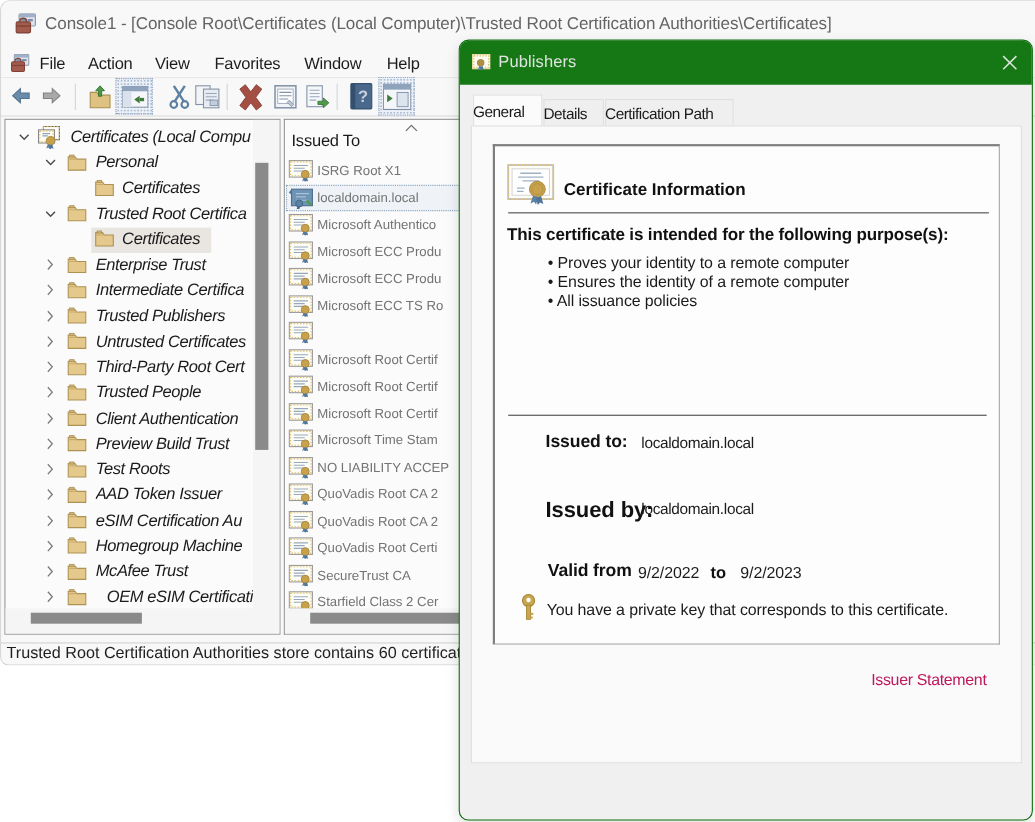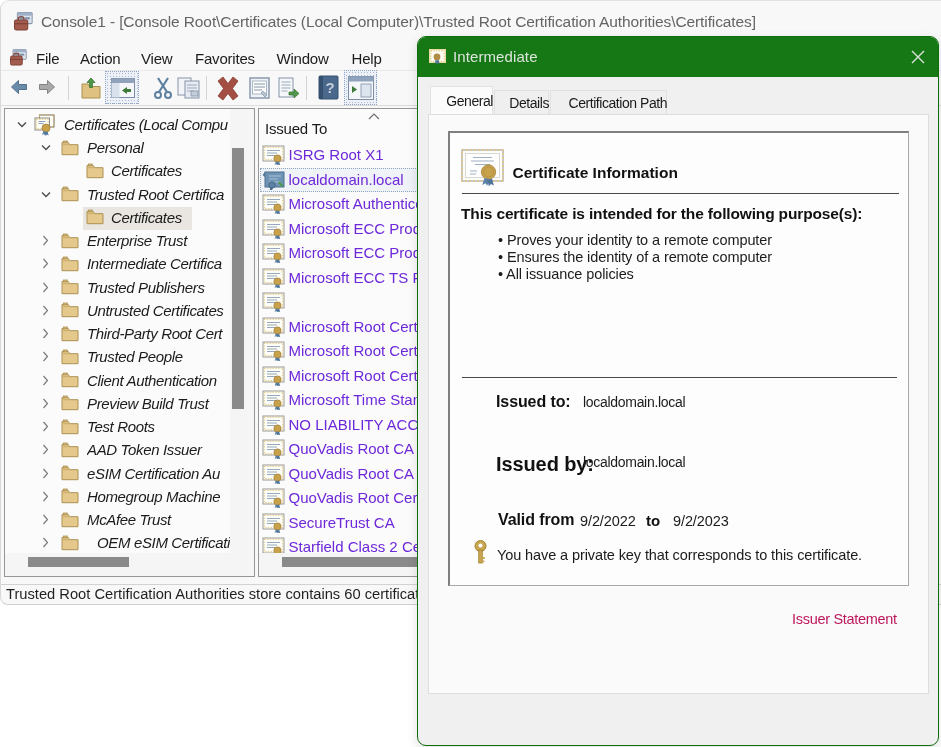--- a/index.html
+++ b/index.html
@@ -17,32 +17,32 @@
 .tsep { position:absolute; top:75px; width:1px; height:24px; background:#D4D4D4; }
 .hatch { position:absolute; background-color:#EDF1F7;
   background-image:radial-gradient(#A9BCD4 0.8px, transparent 0.9px); background-size:3px 3px;
   border:1px dotted #8FA6C2; }
 
 #tree { position:absolute; left:3px; top:107px; width:251px; height:469px; background:#FBFBFB;
   border:1px solid #969696; overflow:hidden; }
 #list { position:absolute; left:257px; top:107px; width:167px; height:469px; background:#FBFBFB;
   border:1px solid #969696; border-right:none; overflow:hidden; }
 .trow { position:absolute; height:23px; white-space:nowrap; font-size:15px; color:#1B1B1B; letter-spacing:-0.35px;font-style:italic; }
-.lrow { position:absolute; height:24px; white-space:nowrap; font-size:15px; color:#6d28d9; letter-spacing:0px; }
+.lrow { position:absolute; height:24px; white-space:nowrap; font-size:12px; color:#737373; letter-spacing:0px; }
 .vthumb { position:absolute; background:#8A8A8A; }
 .sctrack { position:absolute; background:#F5F5F5; }
 #status { position:absolute; left:0; top:583px; width:941px; height:22px; border-top:1px solid #D2D2D2;
   font-size:14.5px; color:#1F1F1F; letter-spacing:-0.15px; }
 
 #dlg { position:absolute; left:417px; top:36px; width:522px; height:710px; background:#F0F0F0;
   border:1px solid #0E6E0E; border-radius:9px; box-shadow:0 4px 12px rgba(0,0,0,0.12); }
 #dtitle { position:absolute; left:0; top:0; width:520px; height:40px; background:#157815;
   border-radius:8px 8px 0 0; }
 #dtitletext { position:absolute; left:35px; top:11px; font-size:15px; color:#DFE4DF; letter-spacing:0.1px; }
-.tab { position:absolute; font-size:14px; color:#1A1A1A; letter-spacing:-0.45px; text-align:right; }
+.tab { position:absolute; font-size:14px; color:#1A1A1A; letter-spacing:-0.45px; text-align:left; }
 #tabpage { position:absolute; left:10px; top:77px; width:501px; height:580px; background:#FAFAFA; border:1px solid #DEDEDE; }
 #ibox { position:absolute; left:30px; top:94px; width:461px; height:455px; background:#FDFDFD;
   border:1px solid #A8A8A8; border-top:2px solid #7F7F7F; border-left:2px solid #7F7F7F; }
 .b15 { font-weight:bold; font-size:15px; color:#111; letter-spacing:-0.1px; }
 .t14 { font-size:14.5px; color:#1B1B1B; letter-spacing:-0.1px; }
 #okbtn { position:absolute; left:417px; top:669px; width:96px; height:31px; background:#FBFBFB;
   border:1px solid #94A6BD; border-radius:3px; font-size:15px; color:#1A1A1A; text-align:center; line-height:29px; }
 </style></head>
 <body>
 <div id="screen">
@@ -519,21 +519,21 @@
 </div>
 <div id="dlg">
 <div id="dtitle"></div>
 <svg class="abs" style="left:11px;top:12px" width="17" height="16" viewBox="0 0 17 16">
 <rect x="0.5" y="0.5" width="16" height="13" fill="#FDFDF6" stroke="#E8D9A0" stroke-width="1"></rect>
 <rect x="1.8" y="1.8" width="13.4" height="10.4" fill="none" stroke="#D9B95C" stroke-width="1" stroke-dasharray="1.3 1.3"></rect>
 <circle cx="8" cy="8" r="3.4" fill="#B08D45"></circle>
 <path d="M6.5 11 l-1 3.5 1.6-0.9 0.9 1.3 1-3.4 z" fill="#5B81A5"></path>
 <path d="M9.8 11.2 l0.9 3.5 -1.5-0.8 -1 1.2 -0.8-3.3 z" fill="#4F749A"></path>
       </svg>
-<div id="dtitletext">Intermediate</div>
+<div id="dtitletext">Publishers</div>
 <svg class="abs" style="left:493px;top:13px" width="14" height="14" viewBox="0 0 14 14">
 <path d="M1 1 L13 13 M13 1 L1 13" stroke="#DCE3DC" stroke-width="1.4"></path>
       </svg>
 <div class="abs" style="left:12px;top:49px;width:63px;height:29px;background:#FBFBFB;border:1px solid #E2E2E2;border-bottom:none"></div>
 <div class="tab" style="left:12px;top:56px;width:63px">General</div>
 <div class="abs" style="left:76px;top:53px;width:55px;height:25px;background:#EFEFEF;border:1px solid #E0E0E0;border-bottom:none"></div>
 <div class="tab" style="left:76px;top:58px;width:55px">Details</div>
 <div class="abs" style="left:132px;top:53px;width:117px;height:25px;background:#EFEFEF;border:1px solid #E0E0E0;border-bottom:none"></div>
 <div class="tab" style="left:132px;top:58px;width:117px">Certification Path</div>
 <div id="tabpage"></div>

